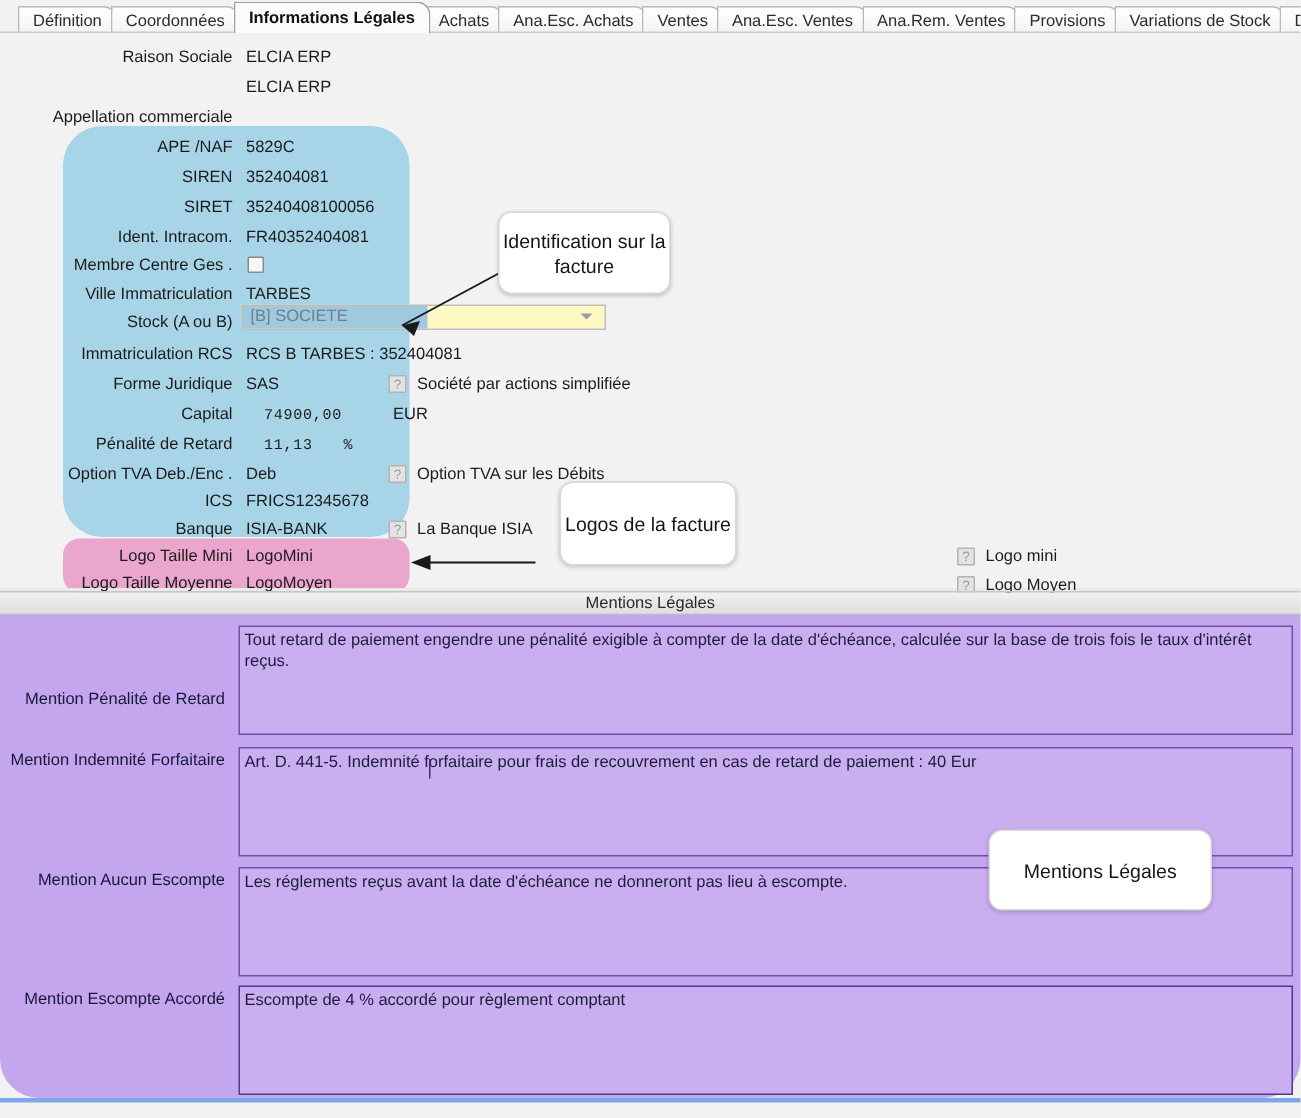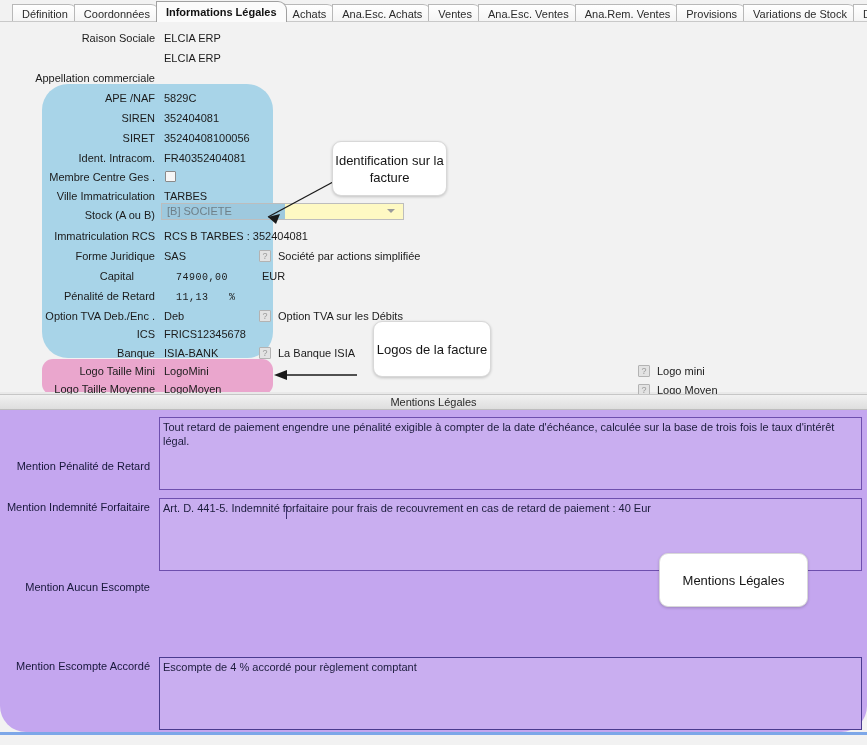--- a/index.html
+++ b/index.html
@@ -183,21 +183,21 @@
   </div>
 
   <div class="lbl" style="left:0;top:206px;width:155px;">Immatriculation RCS</div>
   <div class="val" style="left:164px;top:206px;">RCS B TARBES : 352404081</div>
 
   <div class="lbl" style="left:0;top:226px;width:155px;">Forme Juridique</div>
   <div class="val" style="left:164px;top:226px;">SAS</div>
   <div class="helpbtn" style="left:259px;top:228px;">?</div>
   <div class="val" style="left:278px;top:226px;">Société par actions simplifiée</div>
 
-  <div class="lbl" style="left:0;top:246px;width:134px;">Capital</div>
+  <div class="lbl" style="left:0;top:246px;width:155px;">Capital</div>
   <div class="val mono" style="left:176px;top:247px;">74900,00</div>
   <div class="val" style="left:262px;top:246px;">EUR</div>
 
   <div class="lbl" style="left:0;top:266px;width:155px;">Pénalité de Retard</div>
   <div class="val mono" style="left:176px;top:267px;">11,13</div>
   <div class="val mono" style="left:229px;top:267px;">%</div>
 
   <div class="lbl" style="left:0;top:286px;width:155px;">Option TVA Deb./Enc .</div>
   <div class="val" style="left:164px;top:286px;">Deb</div>
   <div class="helpbtn" style="left:259px;top:288px;">?</div>
@@ -219,27 +219,28 @@
 
   <div class="helpbtn" style="left:638px;top:343px;">?</div>
   <div class="val" style="left:657px;top:341px;">Logo mini</div>
 
   <div class="helpbtn" style="left:638px;top:362px;">?</div>
   <div class="val" style="left:657px;top:360px;">Logo Moyen</div>
 
   <div id="mentionsbar">Mentions Légales</div>
 
   <div class="memolbl" style="left:0;top:397px;width:150px;margin-top:40px;">Mention Pénalité de Retard</div>
-  <div class="memo" style="left:159px;top:395px;width:703px;height:73px;">Tout retard de paiement engendre une pénalité exigible à compter de la date d'échéance, calculée sur la base de trois fois le taux d'intérêt légal.</div>
+  <div class="memo" style="left:159px;top:395px;width:703px;height:73px;">Tout retard de paiement engendre une pénalité exigible à compter de la date d'échéance, calculée sur la base de trois fois le taux d'intérêt reçus.</div>
 
   <div class="memolbl" style="left:0;top:478px;width:150px;">Mention Indemnité Forfaitaire</div>
   <div class="memo" style="left:159px;top:476px;width:703px;height:73px;">Art. D. 441-5.  Indemnité forfaitaire pour frais de recouvrement en cas de retard de paiement : 40 Eur</div>
   <div class="caret" style="left:286px;top:484px;height:13px;"></div>
 
   <div class="memolbl" style="left:0;top:558px;width:150px;">Mention Aucun Escompte</div>
+  <div class="memo" style="left:159px;top:556px;width:703px;height:73px;">Les réglements reçus avant la date d'échéance ne donneront pas lieu à escompte.</div>
 
   <div class="memolbl" style="left:0;top:637px;width:150px;">Mention Escompte Accordé</div>
   <div class="memo focused" style="left:159px;top:635px;width:703px;height:73px;">Escompte de 4 % accordé pour règlement comptant</div>
 
   <svg class="arrowsvg" style="left:0;top:0;width:867px;height:723px;">
     <line x1="333" y1="160" x2="268" y2="195" stroke="#1a1a1a" stroke-width="1.3"></line>
     <polygon points="268,195 280,192 276,202" fill="#1a1a1a"></polygon>
     <line x1="357" y1="353" x2="282" y2="353" stroke="#1a1a1a" stroke-width="1.3"></line>
     <polygon points="274,353 287,348 287,358" fill="#1a1a1a"></polygon>
   </svg>

